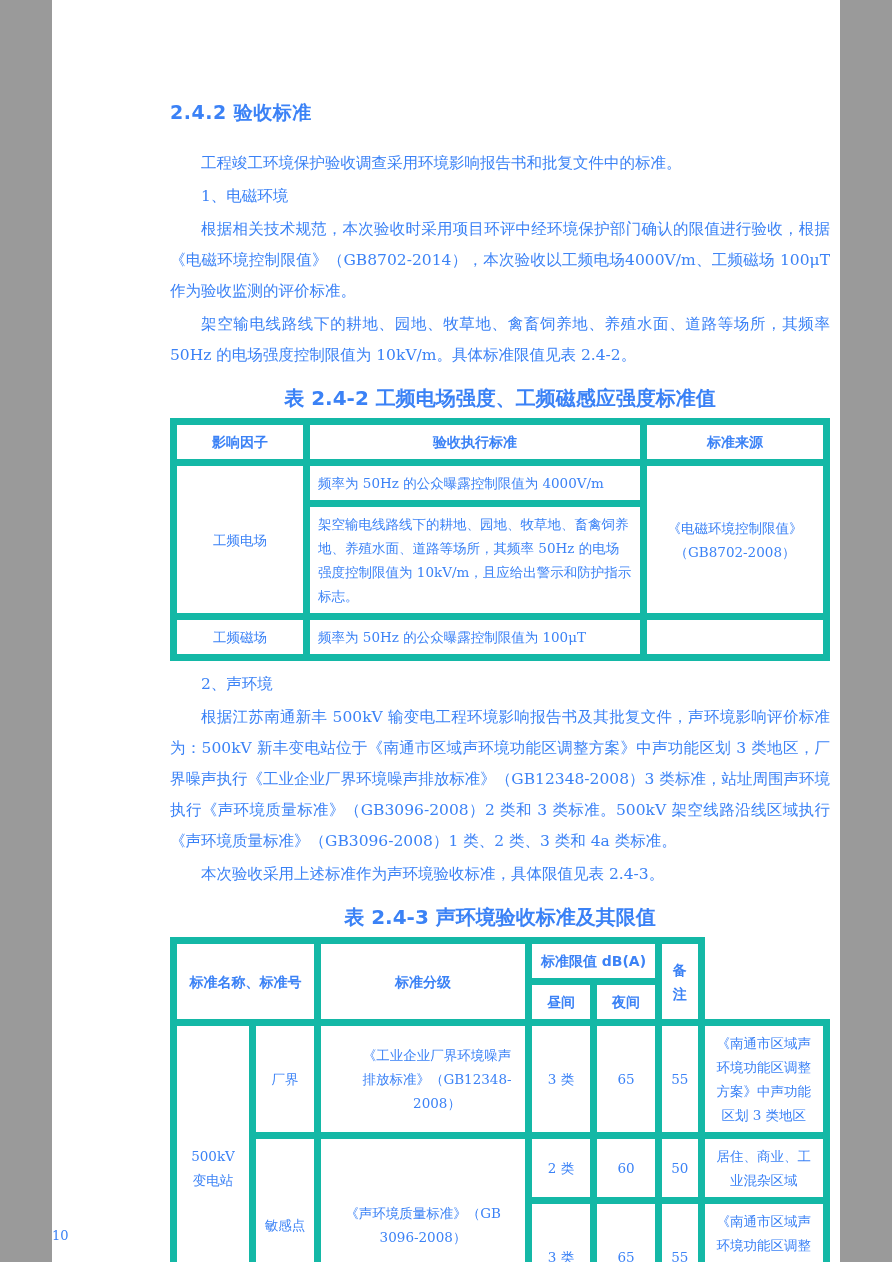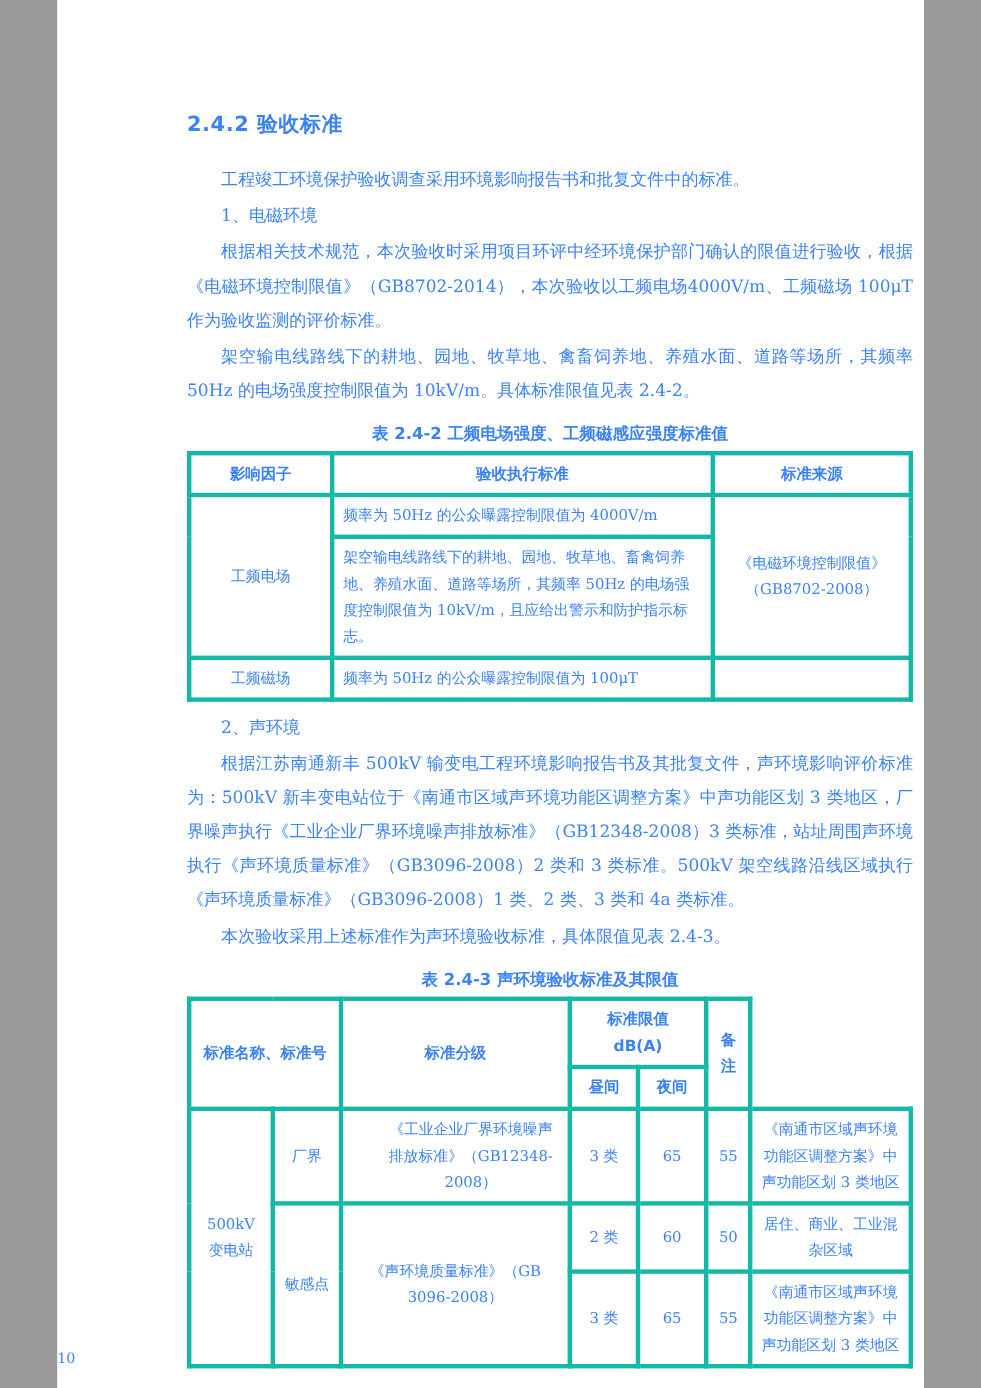--- a/index.html
+++ b/index.html
@@ -38,32 +38,32 @@
     text-align: justify;
     text-justify: inter-ideograph;
     text-indent: 2em;
   }
   p.para.listline {
     text-indent: 2em;
   }
   .tbl-caption {
     text-align: center;
     font-family: "DejaVu Sans", "Liberation Sans", sans-serif;
-    font-size: 15px;
+    font-size: 20px;
     font-weight: bold;
     margin: 14px 0 6px 0;
   }
   table.doc-table {
     border-collapse: collapse;
     width: 100%;
     font-size: 13.5px;
     line-height: 24px;
   }
   table.doc-table td, table.doc-table th {
-    border: 4px solid #14b8a6;
+    border: 7px solid #14b8a6;
     padding: 5px 8px;
     vertical-align: middle;
   }
   table.doc-table th {
     font-weight: bold;
     text-align: center;
     font-family: "DejaVu Sans", "Liberation Sans", sans-serif;
     font-size: 14px;
   }
   .c { text-align: center; }

